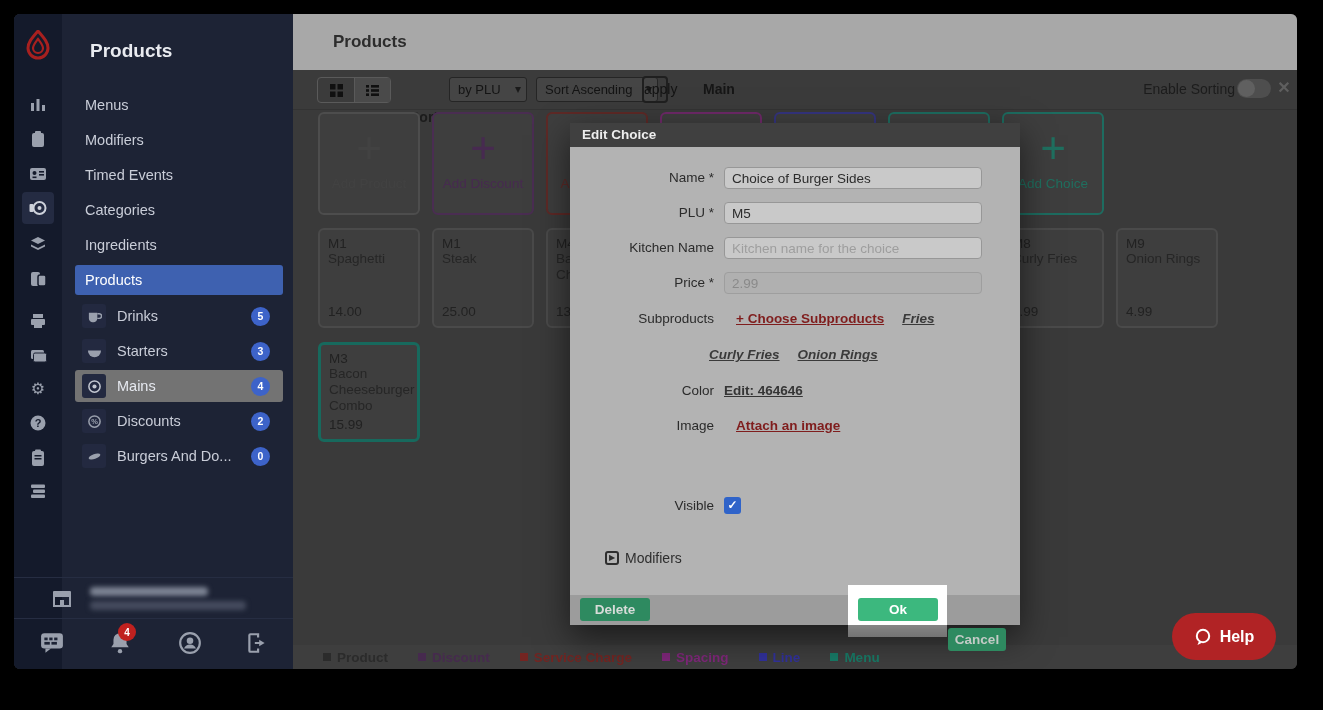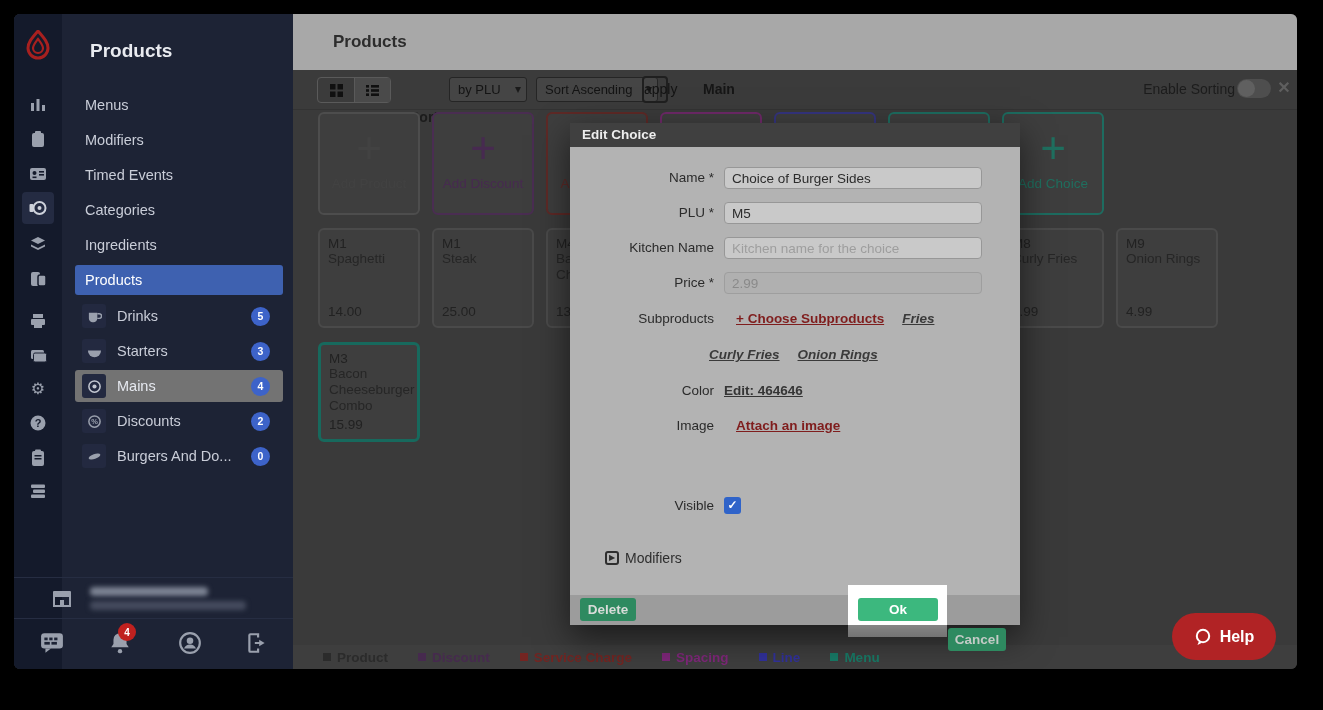--- a/index.html
+++ b/index.html
@@ -116,21 +116,21 @@
   .advanced { position:absolute; left:35px; display:flex; align-items:center; gap:6px; cursor:pointer; }
   .adv-ic { width:14px; height:14px; border:2px solid #2e2e2e; border-radius:3px; color:#2e2e2e; font-size:8px;
             line-height:10px; text-align:center; }
   .adv-ic::after { content:"▶"; }
   .adv-text { font-size:14px; color:#2e2e2e; }
   .m-footer { position:absolute; left:0; top:472px; width:450px; height:30px; background:#9c9c9c; }
   .spotlight { position:absolute; left:278px; top:462px; width:99px; height:52px; z-index:1;
                background:linear-gradient(to bottom, #ffffff 0, #ffffff 77%, rgba(255,255,255,.45) 77%, rgba(255,255,255,.35) 100%); }
   .m-btn { position:absolute; height:23px; border-radius:3px; font-size:13.5px; font-weight:700; text-align:center;
            line-height:23px; cursor:pointer; z-index:2; }
-  .btn-delete { left:10px;  top:475px; width:56px; background:#2e8a60; color:#d8dcd9; }
+  .btn-delete { left:10px;  top:475px; width:70px; background:#2e8a60; color:#d8dcd9; }
   .btn-ok     { left:288px; top:475px; width:80px; background:#3cb87e; color:#ffffff; }
   .btn-cancel { left:378px; top:475px; width:58px; background:#2e8a60; color:#c3cbc6;margin-top:30px; }
 
   
   .help-pill { position:absolute; left:1158px; top:599px; width:104px; height:47px; background:#b12325; border-radius:24px;
                display:flex; align-items:center; justify-content:center; gap:8px; cursor:pointer; z-index:20; }
   .help-pill span { color:#fff; font-size:16px; font-weight:700; }
 </style>
 </head>
 <body>

